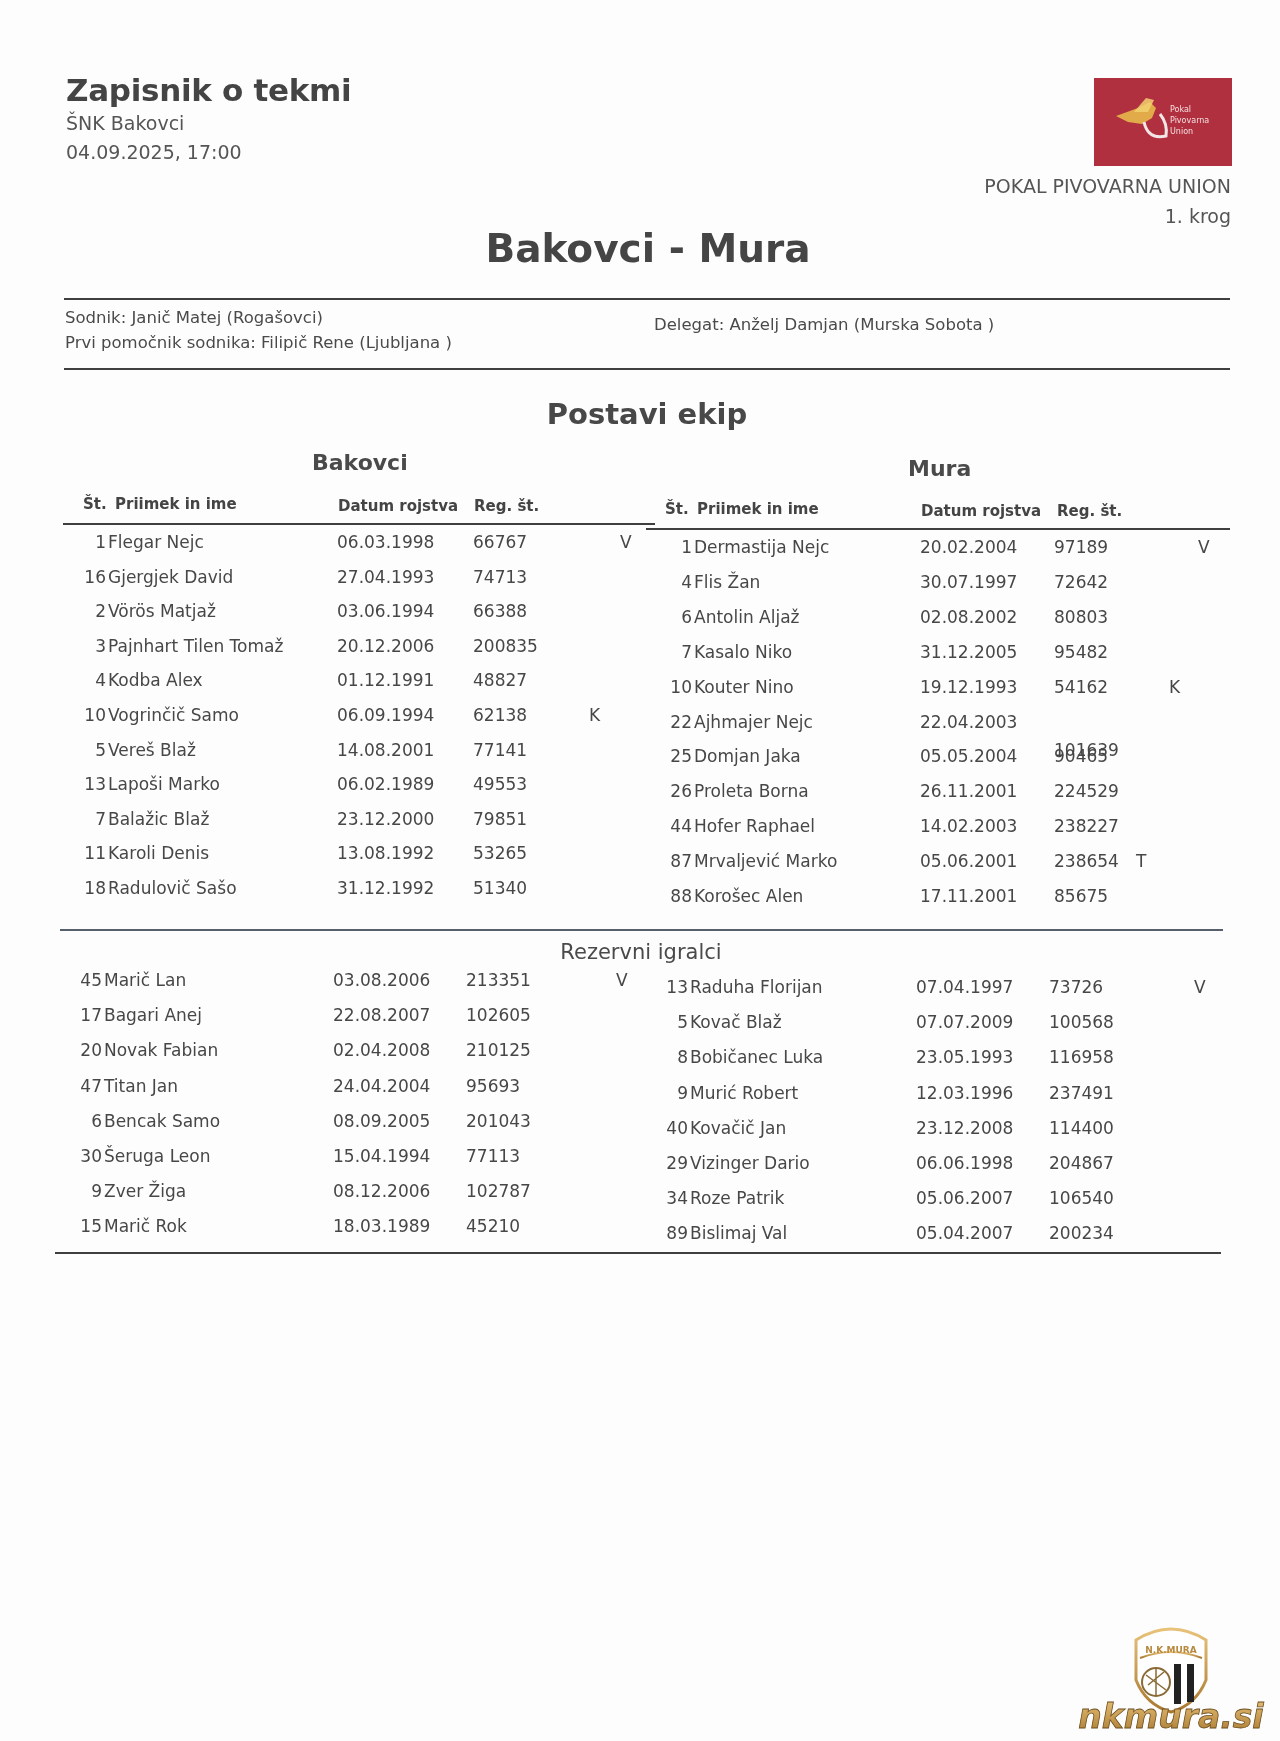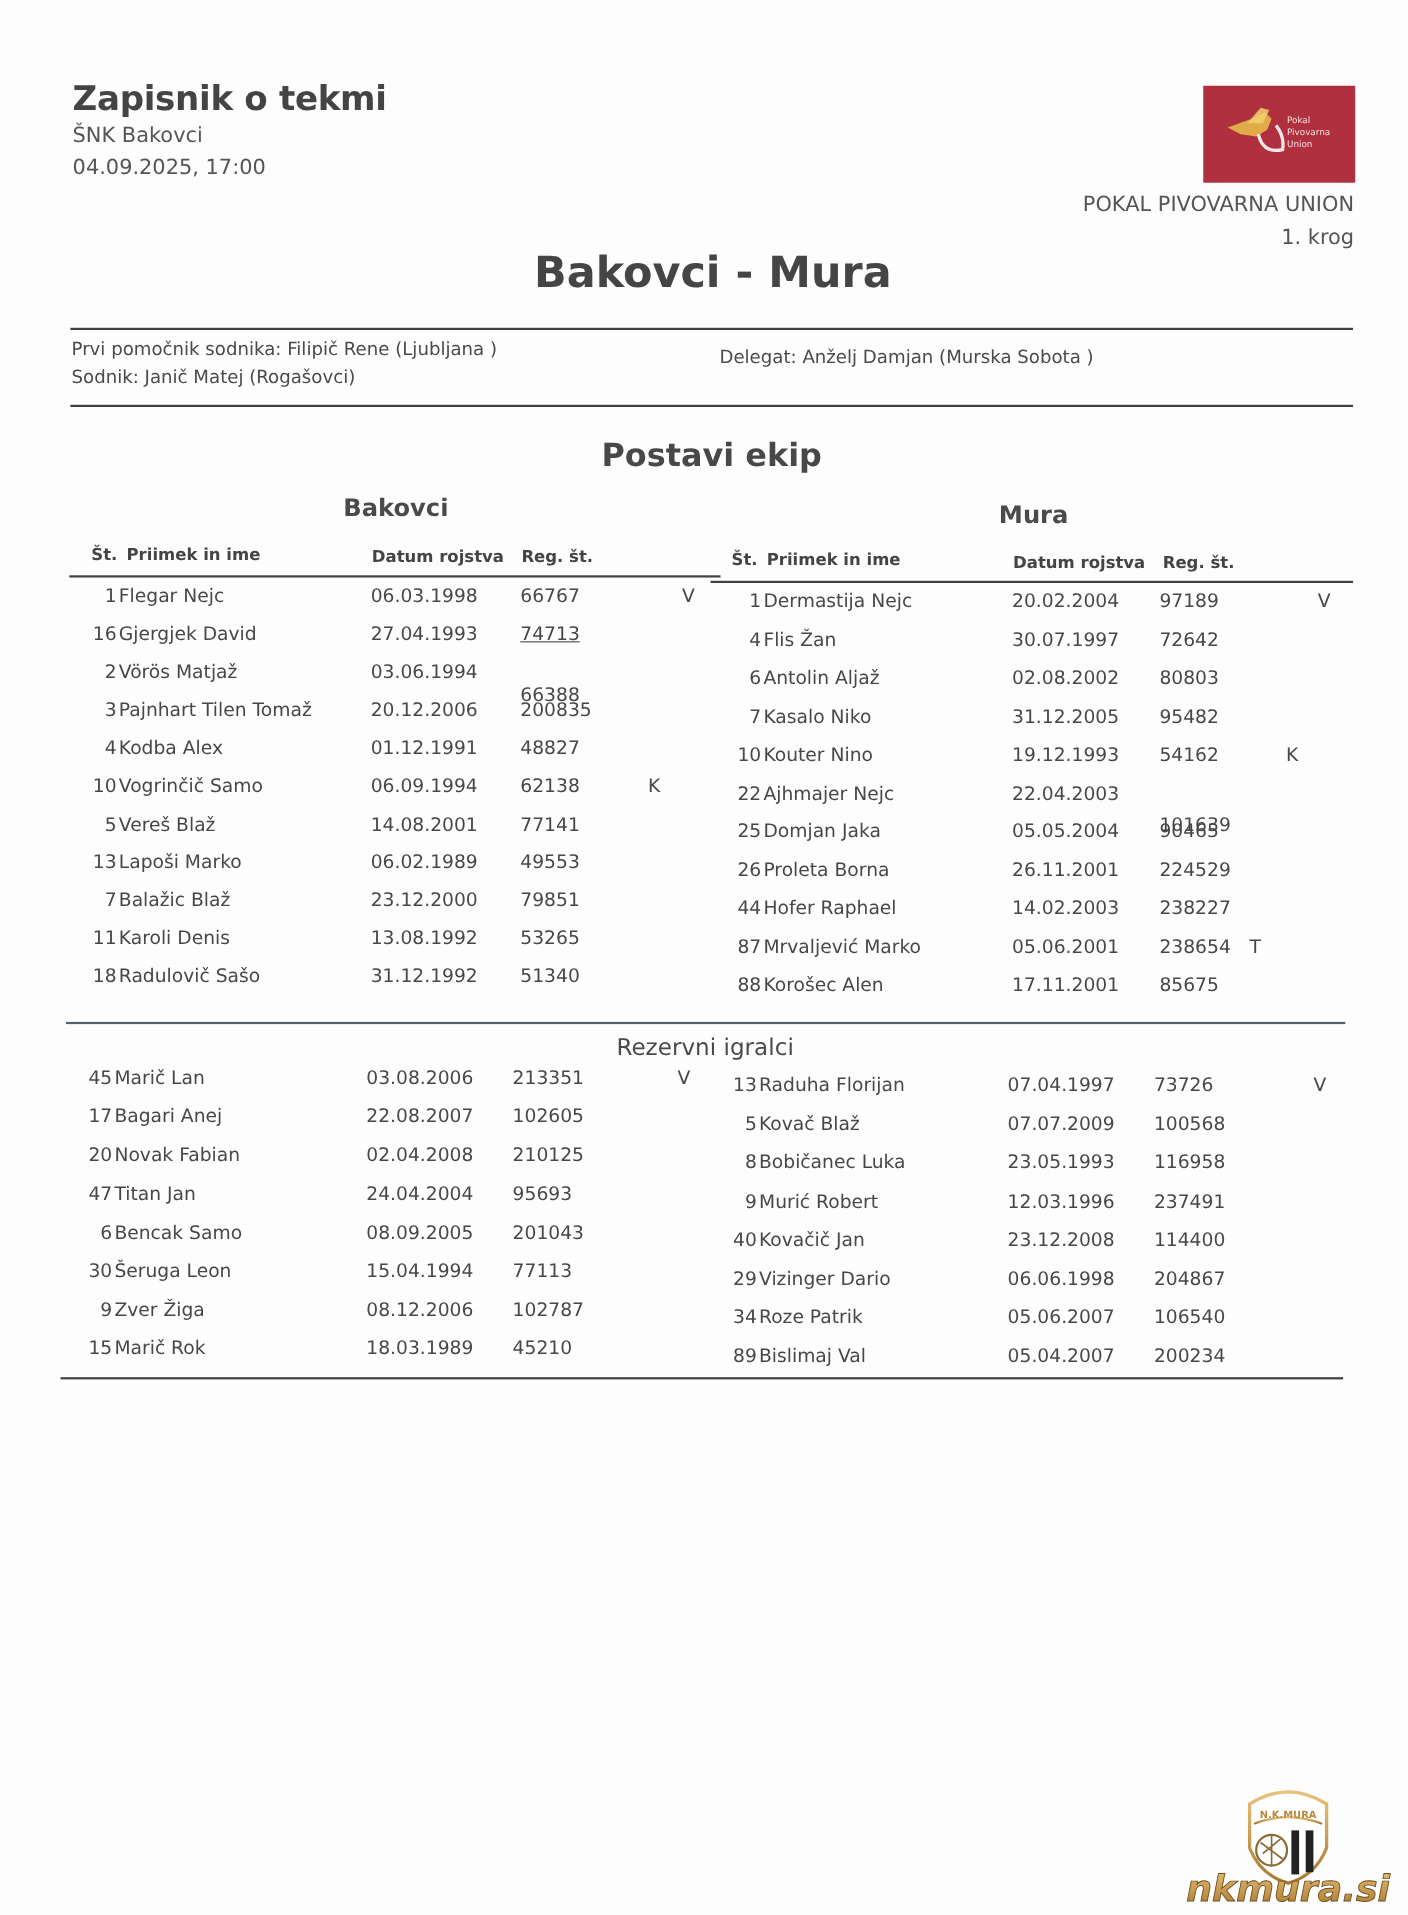--- a/index.html
+++ b/index.html
@@ -46,22 +46,22 @@
     <text x="76" y="56" font-size="8" fill="#f3dede" font-family="DejaVu Sans, sans-serif">Union</text>
   </svg>
 </div>
 <div class="abs cup-name">POKAL PIVOVARNA UNION</div>
 <div class="abs round">1. krog</div>
 
 <div class="abs match-title">Bakovci - Mura</div>
 
 <div class="abs hr" style="left:64px; top:298px; width:1166px;"></div>
 <div class="abs officials" style="left:65px; top:305px;">
+  <div>Sodnik: Janič Matej (Rogašovci)</div>
   <div>Prvi pomočnik sodnika: Filipič Rene (Ljubljana )</div>
-  <div>Sodnik: Janič Matej (Rogašovci)</div>
 </div>
 <div class="abs officials" style="left:654px; top:312px;">
   <div>Delegat: Anželj Damjan (Murska Sobota )</div>
 </div>
 <div class="abs hr" style="left:64px; top:368px; width:1166px;"></div>
 
 <div class="abs section-title">Postavi ekip</div>
 
 <div class="abs team-name" style="left:312px; top:450px;">Bakovci</div>
 <div class="abs team-name" style="left:908px; top:456px;">Mura</div>
@@ -83,28 +83,28 @@
       <span class="num" style="left: 0px;">1</span>
       <span style="left: 42px;">Flegar Nejc</span>
       <span style="left: 271px;">06.03.1998</span>
       <span style="left: 407px;">66767</span>
       <span style="left: 554px;">V</span>
     </div>
     <div class="row" style="left: 66px; top: 566.6px; width: 590px;">
       <span class="num" style="left: 0px;">16</span>
       <span style="left: 42px;">Gjergjek David</span>
       <span style="left: 271px;">27.04.1993</span>
-      <span style="left: 407px; text-decoration: underline;">74713</span>
+      <span style="left: 407px;">74713</span>
       <span style="left: 523px;"></span>
     </div>
     <div class="row" style="left: 66px; top: 601.2px; width: 590px;">
       <span class="num" style="left: 0px;">2</span>
       <span style="left: 42px;">Vörös Matjaž</span>
       <span style="left: 271px;">03.06.1994</span>
-      <span style="left: 407px; margin-top: 21px;">66388</span>
+      <span style="left: 407px;">66388</span>
       <span style="left: 523px;"></span>
     </div>
     <div class="row" style="left: 66px; top: 635.8px; width: 590px;">
       <span class="num" style="left: 0px;">3</span>
       <span style="left: 42px;">Pajnhart Tilen Tomaž</span>
       <span style="left: 271px;">20.12.2006</span>
       <span style="left: 407px;">200835</span>
       <span style="left: 523px;"></span>
     </div>
     <div class="row" style="left: 66px; top: 670.4px; width: 590px;">

